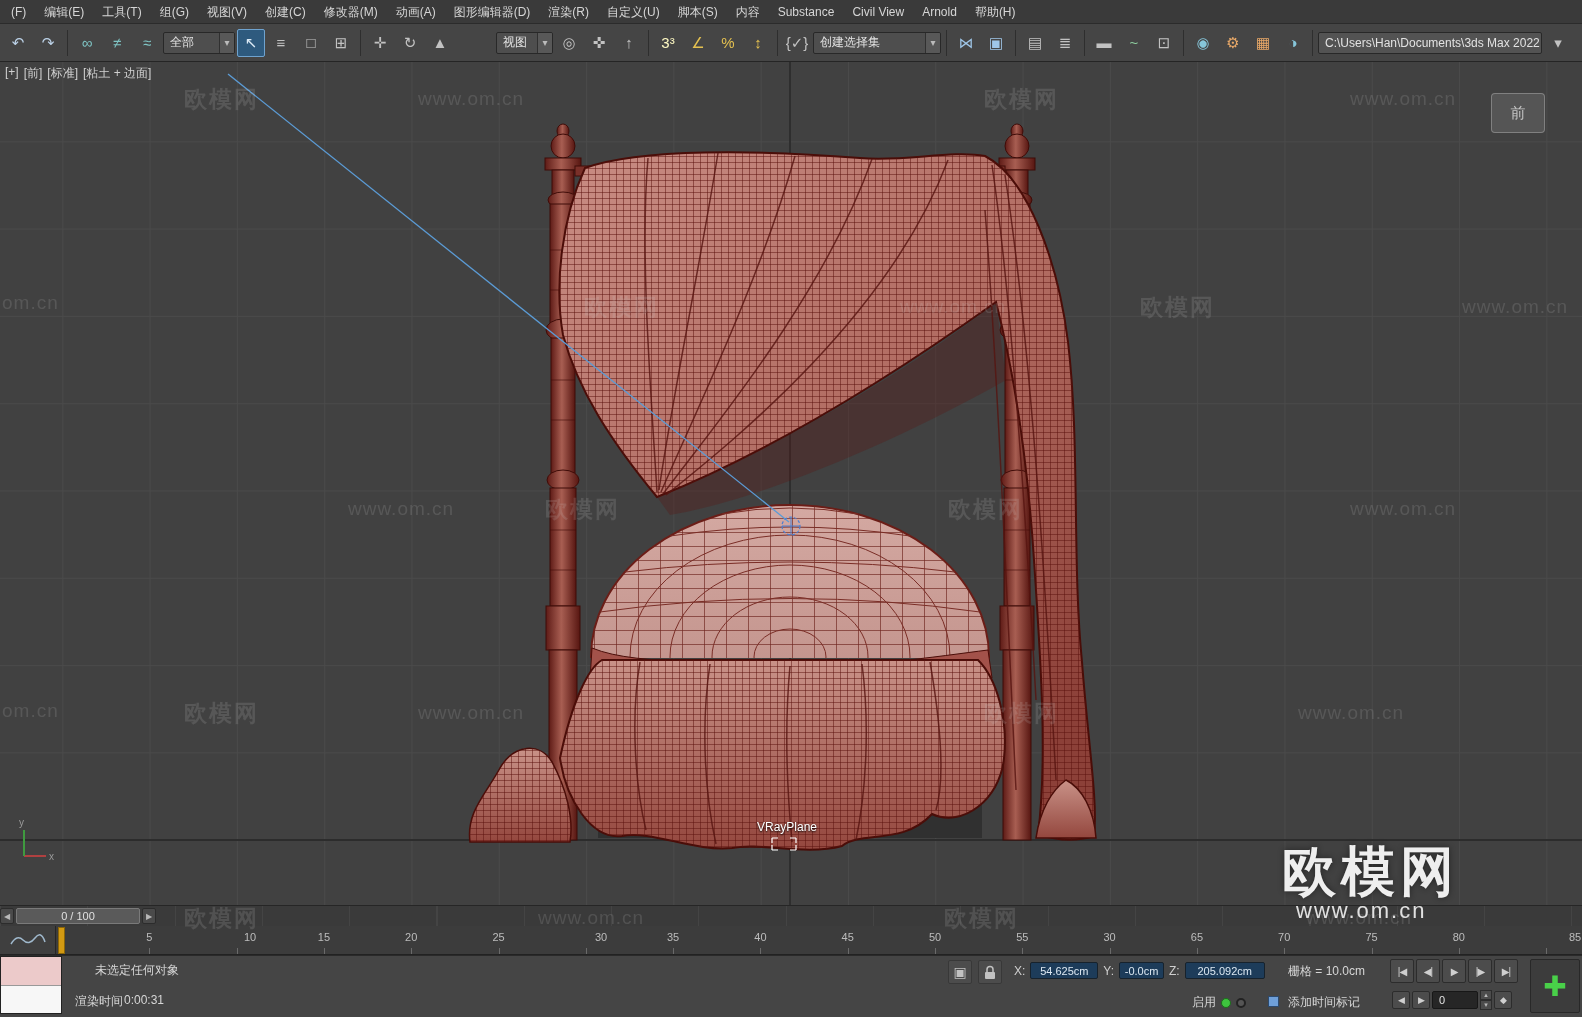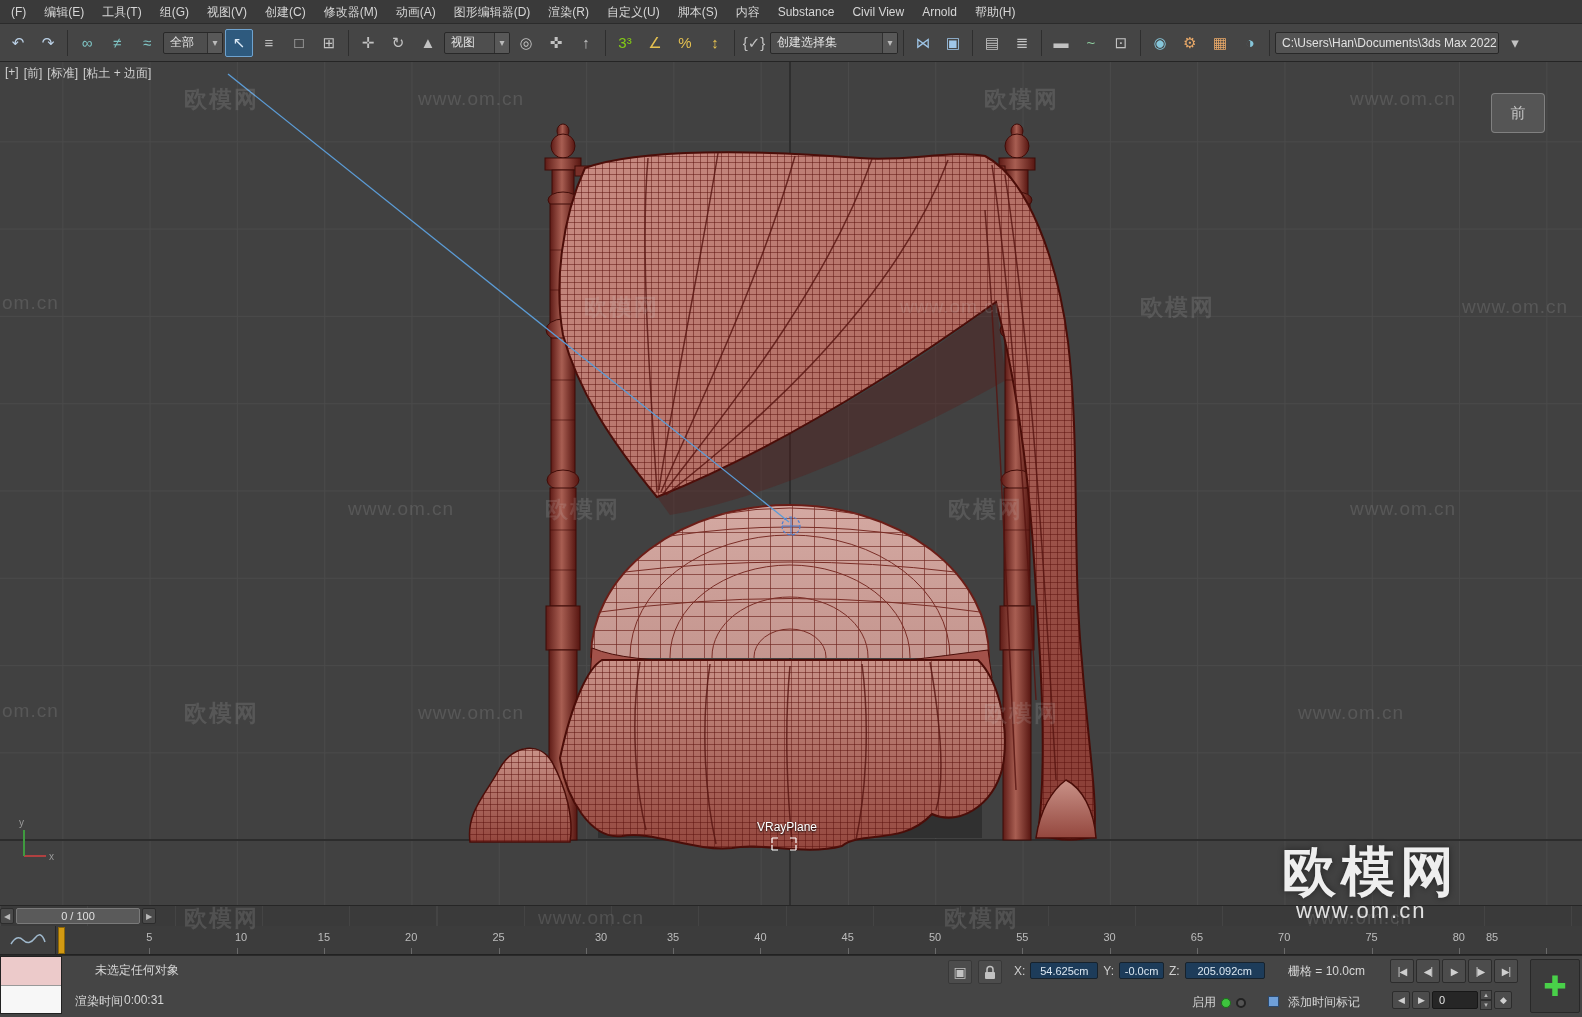--- a/index.html
+++ b/index.html
@@ -134,41 +134,41 @@
     <span class="menu-item">帮助(H)</span>
   </div>
 
 <div class="toolbar">
     <span class="tb-icon" style="color: rgb(188, 210, 232);">↶</span>
     <span class="tb-icon" style="color: rgb(188, 210, 232);">↷</span>
     <span class="tb-sep"></span>
     <span class="tb-icon" style="color: rgb(127, 196, 196);">∞</span>
     <span class="tb-icon" style="color: rgb(127, 196, 196);">≠</span>
     <span class="tb-icon" style="color: rgb(127, 196, 196);">≈</span>
-    <span class="tb-dd" style="width: 60px;">
+    <span class="tb-dd" style="width: 72px;">
       <span>全部</span>
       <b>▾</b>
     </span>
     <span class="tb-icon sel" style="color: rgb(219, 233, 245);">↖</span>
     <span class="tb-icon" style="color: rgb(194, 194, 194);">≡</span>
     <span class="tb-icon" style="color: rgb(194, 194, 194);">□</span>
     <span class="tb-icon" style="color: rgb(194, 194, 194);">⊞</span>
     <span class="tb-sep"></span>
     <span class="tb-icon" style="color: rgb(194, 194, 194);">✛</span>
     <span class="tb-icon" style="color: rgb(194, 194, 194);">↻</span>
     <span class="tb-icon" style="color: rgb(194, 194, 194);">▲</span>
-    <span class="tb-dd" style="width: 66px;">
+    <span class="tb-dd" style="width: 57px; margin-left: 40px;">
       <span>视图</span>
       <b>▾</b>
     </span>
     <span class="tb-icon" style="color: rgb(194, 194, 194);">◎</span>
     <span class="tb-icon" style="color: rgb(194, 194, 194);">✜</span>
     <span class="tb-icon" style="color: rgb(194, 194, 194);">↑</span>
     <span class="tb-sep"></span>
-    <span class="tb-icon" style="color: #84cc16;">3³</span>
+    <span class="tb-icon" style="color: #fef9c3;">3³</span>
     <span class="tb-icon" style="color: rgb(228, 192, 80);">∠</span>
     <span class="tb-icon" style="color: rgb(228, 192, 80);">%</span>
     <span class="tb-icon" style="color: rgb(228, 192, 80);">↕</span>
     <span class="tb-sep"></span>
     <span class="tb-icon" style="color: rgb(194, 194, 194);">{✓}</span>
     <span class="tb-dd" style="width: 128px;">
       <span>创建选择集</span>
       <b>▾</b>
     </span>
     <span class="tb-sep"></span>
@@ -349,21 +349,21 @@
 <div class="mini-curve">
   <svg width="38" height="16">
     <path d="M2 12 Q8 2 14 8 T26 6 T36 10" stroke="#9fb8cc" fill="none" stroke-width="1.5"></path>
   </svg>
 </div>
 <div class="ruler">
     <span class="tick-label" style="left: 6px;">0</span>
     <span class="tick-line" style="left: 6px;"></span>
     <span class="tick-label" style="left: 93.3px;">5</span>
     <span class="tick-line" style="left: 93.3px;"></span>
-    <span class="tick-label" style="left: 185px;">10</span>
+    <span class="tick-label" style="left: 194px;">10</span>
     <span class="tick-line" style="left: 180.6px;"></span>
     <span class="tick-label" style="left: 267.9px;">15</span>
     <span class="tick-line" style="left: 267.9px;"></span>
     <span class="tick-label" style="left: 355.2px;">20</span>
     <span class="tick-line" style="left: 355.2px;"></span>
     <span class="tick-label" style="left: 442.5px;">25</span>
     <span class="tick-line" style="left: 442.5px;"></span>
     <span class="tick-label" style="left: 545px;">30</span>
     <span class="tick-line" style="left: 529.8px;"></span>
     <span class="tick-label" style="left: 617.1px; text-align: right;">35</span>
@@ -379,21 +379,21 @@
     <span class="tick-label" style="left: 1053.6px;">30</span>
     <span class="tick-line" style="left: 1053.6px;"></span>
     <span class="tick-label" style="left: 1140.9px;">65</span>
     <span class="tick-line" style="left: 1140.9px;"></span>
     <span class="tick-label" style="left: 1228.2px;">70</span>
     <span class="tick-line" style="left: 1228.2px;"></span>
     <span class="tick-label" style="left: 1315.5px;">75</span>
     <span class="tick-line" style="left: 1315.5px;"></span>
     <span class="tick-label" style="left: 1402.8px;">80</span>
     <span class="tick-line" style="left: 1402.8px;"></span>
-    <span class="tick-label" style="left: 1436px; text-align: center;">85</span>
+    <span class="tick-label" style="left: 1519px; text-align: center;">85</span>
     <span class="tick-line" style="left: 1490.1px;"></span>
   </div>
 <div class="frame-marker"></div>
 
 <div class="statusbar">
   <div class="listener">
     <div class="listener-pink"></div>
     <div class="listener-white"></div>
   </div>
 

